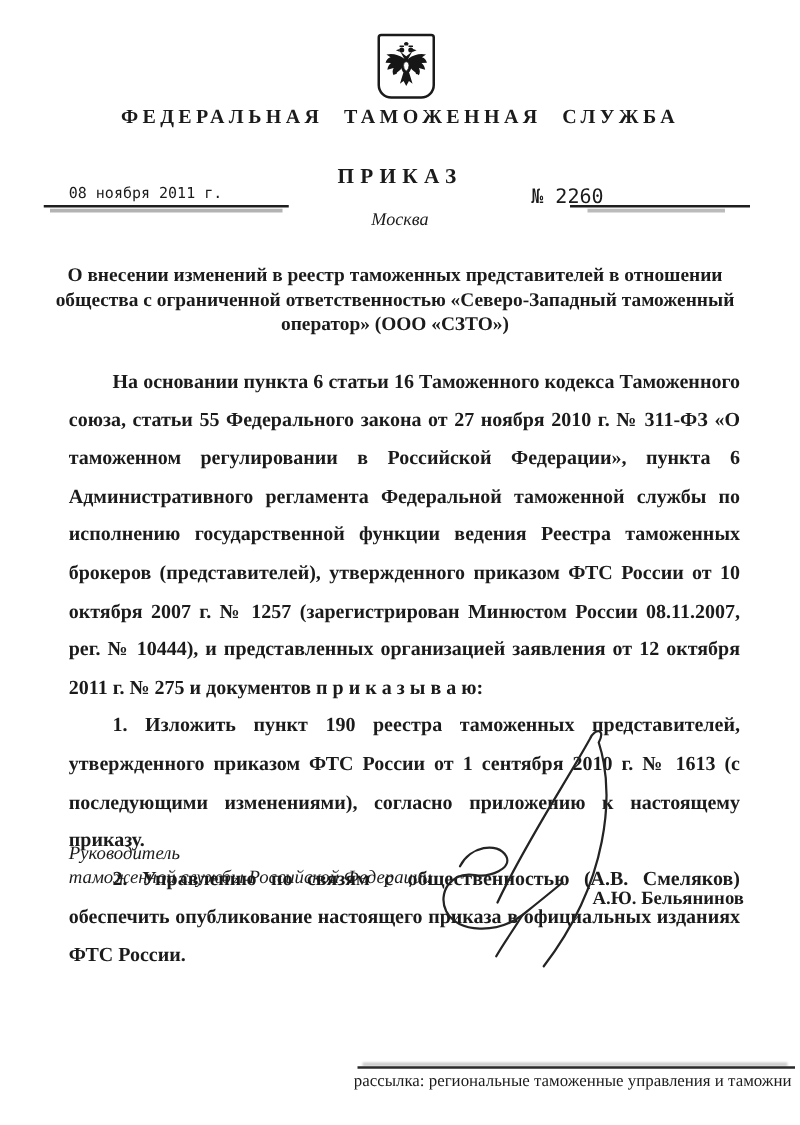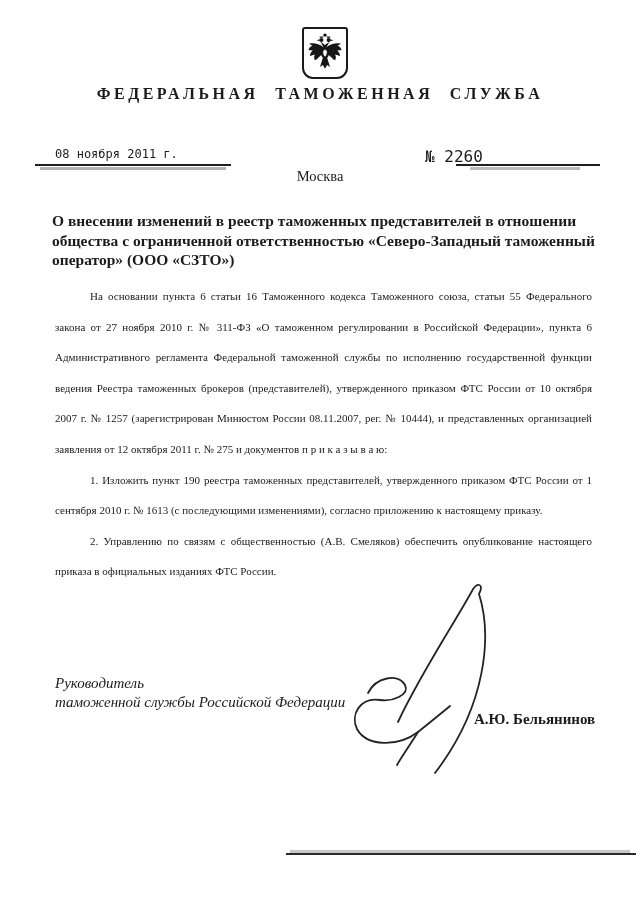--- a/index.html
+++ b/index.html
@@ -35,32 +35,32 @@
   }
   .date-underline{position:absolute;left:35px;top:164px;width:196px;height:2px;background:#1e1e1e;}
   .date-smudge{position:absolute;left:40px;top:167px;width:186px;height:3px;background:#6a6a6a;opacity:.5;filter:blur(.6px);}
   .number-field{
     position:absolute;left:425px;top:147px;
     font-family:"DejaVu Sans Mono", monospace;font-size:16px;white-space:nowrap;
   }
   .number-underline{position:absolute;left:456px;top:164px;width:144px;height:2px;background:#1e1e1e;}
   .number-smudge{position:absolute;left:470px;top:167px;width:110px;height:3px;background:#6a6a6a;opacity:.45;filter:blur(.6px);}
 
-  .city{position:absolute;top:168px;left:0;width:640px;text-align:center;font-size:14.5px;}
+  .city{position:absolute;top:168px;left:0;width:640px;text-align:center;font-size:14.5px;font-style:italic;}
 
   
   .title{
-    position:absolute;top:211px;left:52px;width:560px;
+    position:absolute;top:211px;left:36px;width:560px;text-align:center;
     font-weight:bold;font-size:15.5px;line-height:19.5px;
   }
 
   
   .body{
-    position:absolute;top:281px;left:55px;width:537px;
-    font-size:11px;line-height:30.6px;text-align:justify;
+    position:absolute;top:291px;left:55px;width:537px;
+    font-size:16px;line-height:30.6px;text-align:justify;font-weight:bold;
   }
   .body p{margin:0;text-indent:35px;}
 
   
   .sign-title{
     position:absolute;left:55px;top:674px;font-size:15px;line-height:18.5px;font-style:italic;
   }
   .sign-name{position:absolute;left:474px;top:711px;font-size:15px;white-space:nowrap;font-weight:bold;}
   .signature-svg{position:absolute;left:340px;top:575px;width:180px;height:215px;z-index:3;}
 
@@ -100,20 +100,21 @@
 
         <circle cx="26" cy="70" r="3"></circle>
         <circle cx="74" cy="70" r="3"></circle>
       </g>
 
       <path d="M50 45 q6 0 6 8 q0 9 -6 13 q-6 -4 -6 -13 q0 -8 6 -8" fill="#ffffff" stroke="#161616" stroke-width="1.5"></path>
     </svg>
   </div>
 
   <div class="org-name">ФЕДЕРАЛЬНАЯ ТАМОЖЕННАЯ СЛУЖБА</div>
+  <div class="doc-type">ПРИКАЗ</div>
 
   <div class="date-field">08 ноября 2011 г.</div>
   <div class="date-underline"></div>
   <div class="date-smudge"></div>
 
   <div class="number-field">
     <span>№</span>
     <span>2260</span>
   </div>
   <div class="number-underline"></div>
@@ -138,14 +139,15 @@
   </svg>
 
   <div class="sign-title">
     <div>Руководитель</div>
     <div>таможенной службы Российской Федерации</div>
   </div>
   <div class="sign-name">А.Ю. Бельянинов</div>
 
   <div class="footer-smudge"></div>
   <div class="footer-line"></div>
+  <div class="footer-text">рассылка: региональные таможенные управления и таможни</div>
 
 </div>
 
 </body></html>

